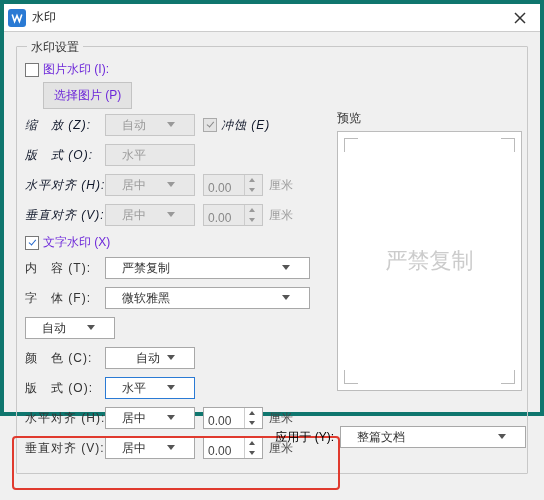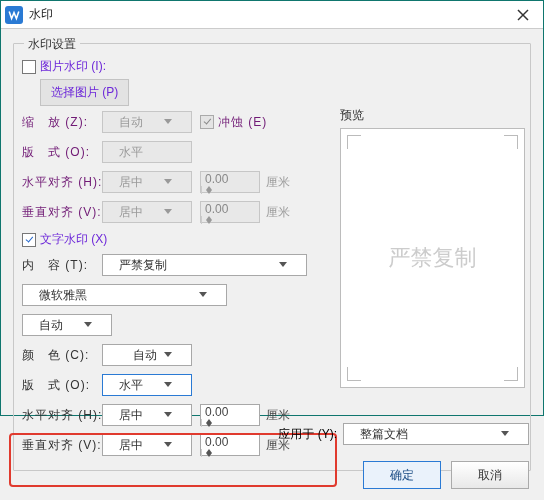--- a/index.html
+++ b/index.html
@@ -1,43 +1,43 @@
 <!DOCTYPE html>
 <html><head>
 <meta charset="utf-8">
 <style>
 * { box-sizing: border-box; margin: 0; padding: 0; font-family: "Microsoft YaHei", "SimSun", Arial, sans-serif; font-size: 12px; }
 body { background: #f0f0f0; width: 544px; height: 500px; }
-.window { width: 544px; height: 416px; background: #f0f0f0; border: 1px solid #0f766e; position: relative; }
+.window { width: 544px; height: 416px; background: #f0f0f0; border: 4px solid #0f766e; position: relative; }
 .titlebar { height: 28px; background: #fff; border-bottom: 1px solid #ccc; display: flex; align-items: center; padding: 0 4px; }
 .titlebar .logo { width: 18px; height: 18px; background: #2a7ad4; border-radius: 3px; display: inline-flex; align-items: center; justify-content: center; margin-right: 6px; }
 .titlebar .logo svg { width: 12px; height: 12px; }
 .titlebar .title { flex: 1; font-size: 12px; color: #222; }
 .titlebar .close { width: 32px; height: 100%; display: flex; align-items: center; justify-content: center; cursor: pointer; }
 .titlebar .close svg { width: 12px; height: 12px; stroke: #333; stroke-width: 1.5; }
 .body { padding: 8px 12px 10px 12px; position: relative; height: calc(500px - 28px); }
 .groupbox { border: 1px solid #c8c8c8; border-radius: 1px; padding: 10px 8px 8px 8px; position: relative; margin-top: 6px; }
 .groupbox .legend { position: absolute; top: -8px; left: 10px; background: #f0f0f0; padding: 0 4px; font-size: 12px; color: #333; }
 .row { display: flex; align-items: center; margin: 4px 0; height: 26px; }
 .label { width: 80px; color: #333; text-align: left; letter-spacing: 1px; white-space: nowrap;}
-.label.disabled { color: #701a75; }
+.label.disabled { color: #0f172a; font-style: italic; }
 .cbx { width: 14px; height: 14px; border: 1px solid #777; background: #fff; display: inline-flex; align-items: center; justify-content: center; margin-right: 4px; cursor: pointer; }
 .cbx.checked::after { content: ""; width: 6px; height: 3px; border-left: 1.5px solid #2266cc; border-bottom: 1.5px solid #2266cc; transform: rotate(-50deg) translate(1px,-1px); }
 .cbx.disabled { background: #e4e4e4; border-color: #aaa; }
 .cbx.disabled.checked::after { border-color: #888; }
 .section-title { font-size: 12px; color: #6d28d9; display: flex; align-items: center; margin: 4px 0 4px 0; }
 .btn-disabled { background: #e3e3e3; border: 1px solid #c3c3c3; color: #6d28d9; padding: 4px 10px; cursor: default; }
 .combo { height: 22px; border: 1px solid #a8a8a8; background: #fff; display: flex; align-items: center; padding: 0 16px; position: relative; min-width: 90px; justify-content: space-between; }
 .combo .combo-text { flex: 1; color: #333; font-size: 12px; }
 .combo .drop { width: 14px; height: 18px; display: flex; align-items: center; justify-content: center; }
 .combo .drop svg { width: 8px; height: 6px; }
 .combo.disabled { background: #e8e8e8; border-color: #c6c6c6; }
 .combo.disabled .combo-text { color: #9a9a9a; }
 .combo.selected { border-color: #2a7ad4; }
-.spin { height: 22px; border: 1px solid #a8a8a8; background: #fff; display: flex; align-items: flex-start; width: 60px; position: relative; flex-direction: column; }
+.spin { height: 22px; border: 1px solid #a8a8a8; background: #fff; display: flex; align-items: flex-end; width: 60px; position: relative; }
 .spin input { border: none; width: 40px; text-align: left; padding-left: 4px; font-size: 12px; background: transparent; outline: none; color: #444; }
 .spin.disabled { background: #e8e8e8; border-color: #c6c6c6; }
 .spin.disabled input { color: #888; }
 .spin .spinbtns { width: 14px; height: 100%; display: flex; flex-direction: column; border-left: 1px solid #ccc; }
 .spin .spinbtns div { flex:1; display:flex; align-items:center; justify-content:center; }
 .spin .spinbtns svg { width:6px; height:4px; }
 .unit { margin-left: 6px; color: #444; }
 .unit.disabled { color: #9a9a9a; }
 .left-col { width: 300px; }
 .preview-pane { position: absolute; right: 18px; top: 78px; width: 185px; }
@@ -173,20 +173,21 @@
           <div class="combo" style="width:205px">
             <span class="combo-text">严禁复制</span>
             <span class="drop">
                 <svg viewBox="0 0 8 6">
                   <path d="M0 0 L4 5 L8 0" fill="#555"></path>
                 </svg>
               </span>
           </div>
         </div>
         <div class="row">
+          <span class="label">字　体 (F):</span>
           <div class="combo" style="width:205px">
             <span class="combo-text">微软雅黑</span>
             <span class="drop">
                 <svg viewBox="0 0 8 6">
                   <path d="M0 0 L4 5 L8 0" fill="#555"></path>
                 </svg>
               </span>
           </div>
         </div>
         <div class="row">
@@ -297,18 +298,14 @@
       <div class="combo" style="width:186px">
         <span class="combo-text">整篇文档</span>
         <span class="drop">
             <svg viewBox="0 0 8 6">
               <path d="M0 0 L4 5 L8 0" fill="#555"></path>
             </svg>
           </span>
       </div>
     </div>
 
-    <div class="footer">
-      <div class="btn primary">确定</div>
-      <div class="btn">取消</div>
-    </div>
   </div>
 </div>
 
 </body></html>

